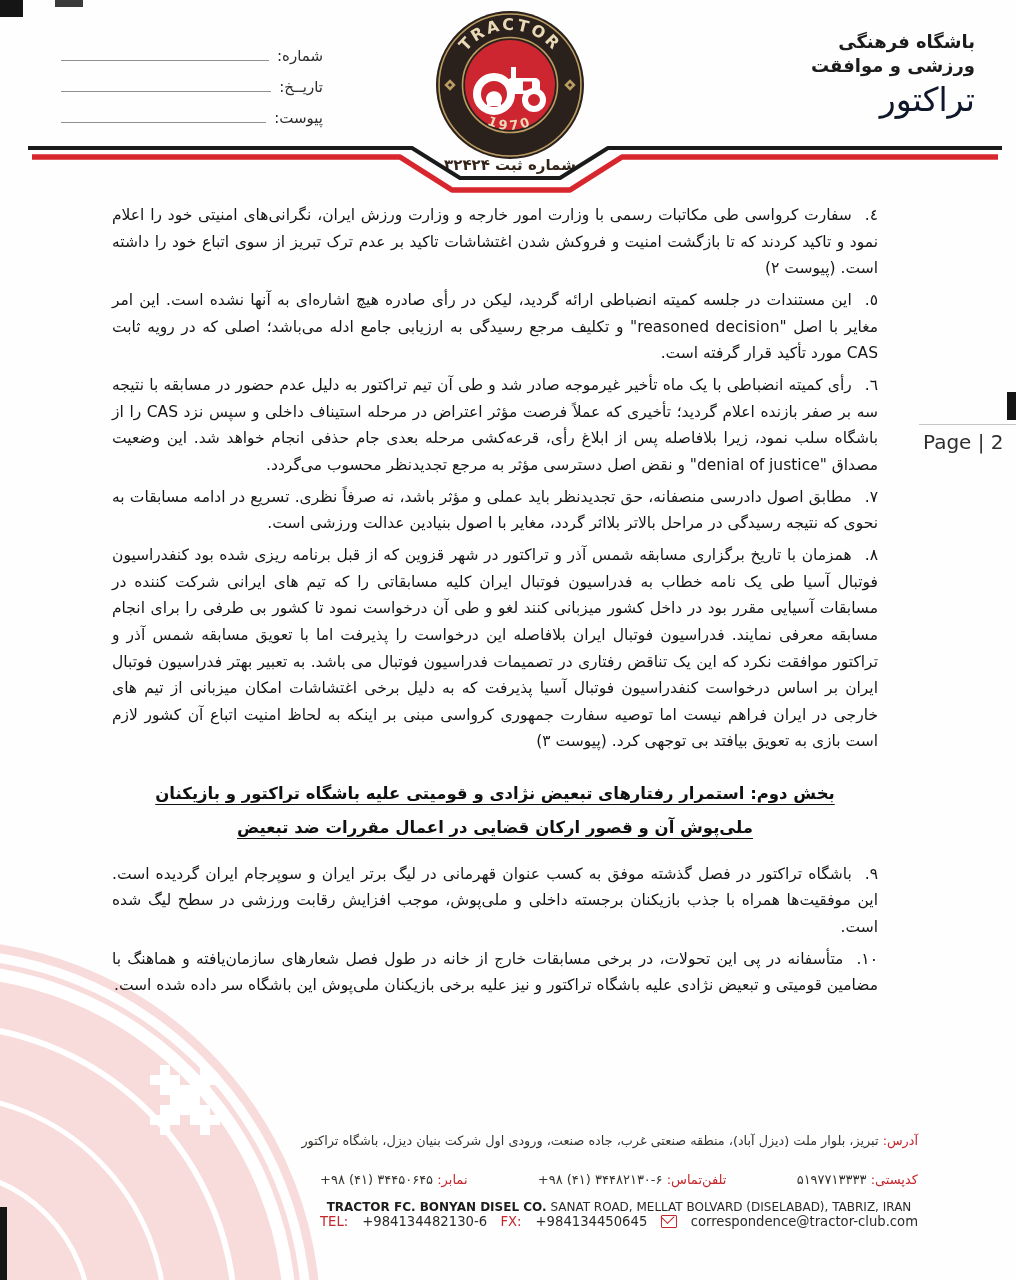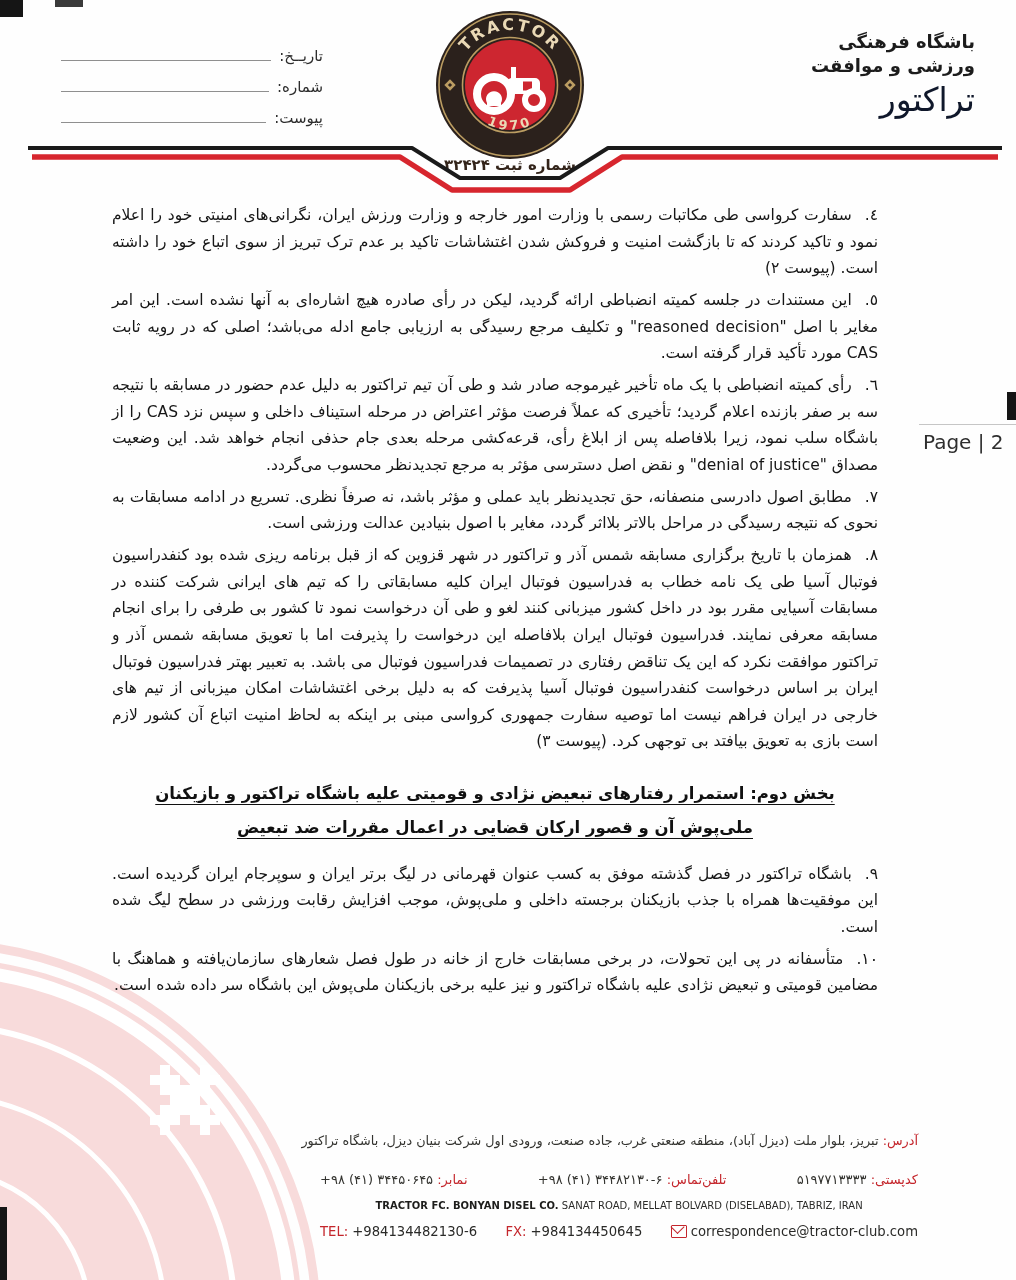--- a/index.html
+++ b/index.html
@@ -39,24 +39,24 @@
     text-align:center;font-weight:bold;font-size:16.5px;line-height:2.05;
     text-decoration:underline;text-underline-offset:5px;
     margin:22px 4px 16px 4px;color:#111;
   }
   
   .footer{position:absolute;left:320px;top:1133px;width:598px;direction:rtl;color:#33332f;}
   .f-red{color:#c4262c;font-weight:normal;}
   .f-line1{font-size:12.8px;text-align:right;margin-bottom:24px;white-space:nowrap;}
   .f-line2{display:flex;justify-content:space-between;font-size:13px;margin-bottom:13px;direction:rtl;}
   .f-line2 .ltr{direction:ltr;unicode-bidi:isolate;}
-  .f-line3{direction:ltr;text-align:center;font-size:10px;margin-bottom:13px;color:#2a2a28;white-space:nowrap;}
+  .f-line3{direction:ltr;text-align:center;font-size:12px;color:#2a2a28;white-space:nowrap;}
   .f-line3 b{font-weight:bold;color:#1d1d1b;}
   .f-line4{direction:ltr;display:flex;justify-content:space-between;align-items:center;font-size:13.2px;color:#2a2a28;}
-  .f-line4 .grp{display:flex;align-items:center;gap:4px;}
+  .f-line4 .grp{display:flex;align-items:center;gap:14px;}
   .env-icon{display:inline-block;width:14px;height:11px;border:1.5px solid #c4262c;position:relative;border-radius:1px;}
   .env-icon:before{content:"";position:absolute;left:0;top:0;width:9px;height:9px;border-right:1.5px solid #c4262c;border-bottom:1.5px solid #c4262c;transform:translate(0.5px,-4px) rotate(45deg);}
 </style>
 </head>
 <body>
 
 <div class="page">
 
   <svg class="watermark" viewBox="0 0 540 365" xmlns="http://www.w3.org/2000/svg">
     <g>
@@ -82,25 +82,25 @@
     </g>
   </svg>
 
   <div class="artifact" style="left:0;top:0;width:23px;height:17px;"></div>
   <div class="artifact" style="left:55px;top:0;width:28px;height:7px;background:#3a3a3a;"></div>
   <div class="artifact" style="left:1007px;top:392px;width:9px;height:28px;"></div>
   <div class="artifact" style="left:0;top:1207px;width:7px;height:73px;"></div>
 
   <div class="hdr-fields">
     <div class="hdr-row">
-      <span class="hdr-label">تاریــخ:</span>
+      <span class="hdr-label">شماره:</span>
       <span class="hdr-line"></span>
     </div>
     <div class="hdr-row">
-      <span class="hdr-label">شماره:</span>
+      <span class="hdr-label">تاریــخ:</span>
       <span class="hdr-line"></span>
     </div>
     <div class="hdr-row">
       <span class="hdr-label">پیوست:</span>
       <span class="hdr-line"></span>
     </div>
   </div>
 
   <div class="club-title">
     <div class="l1">باشگاه فرهنگی</div>

